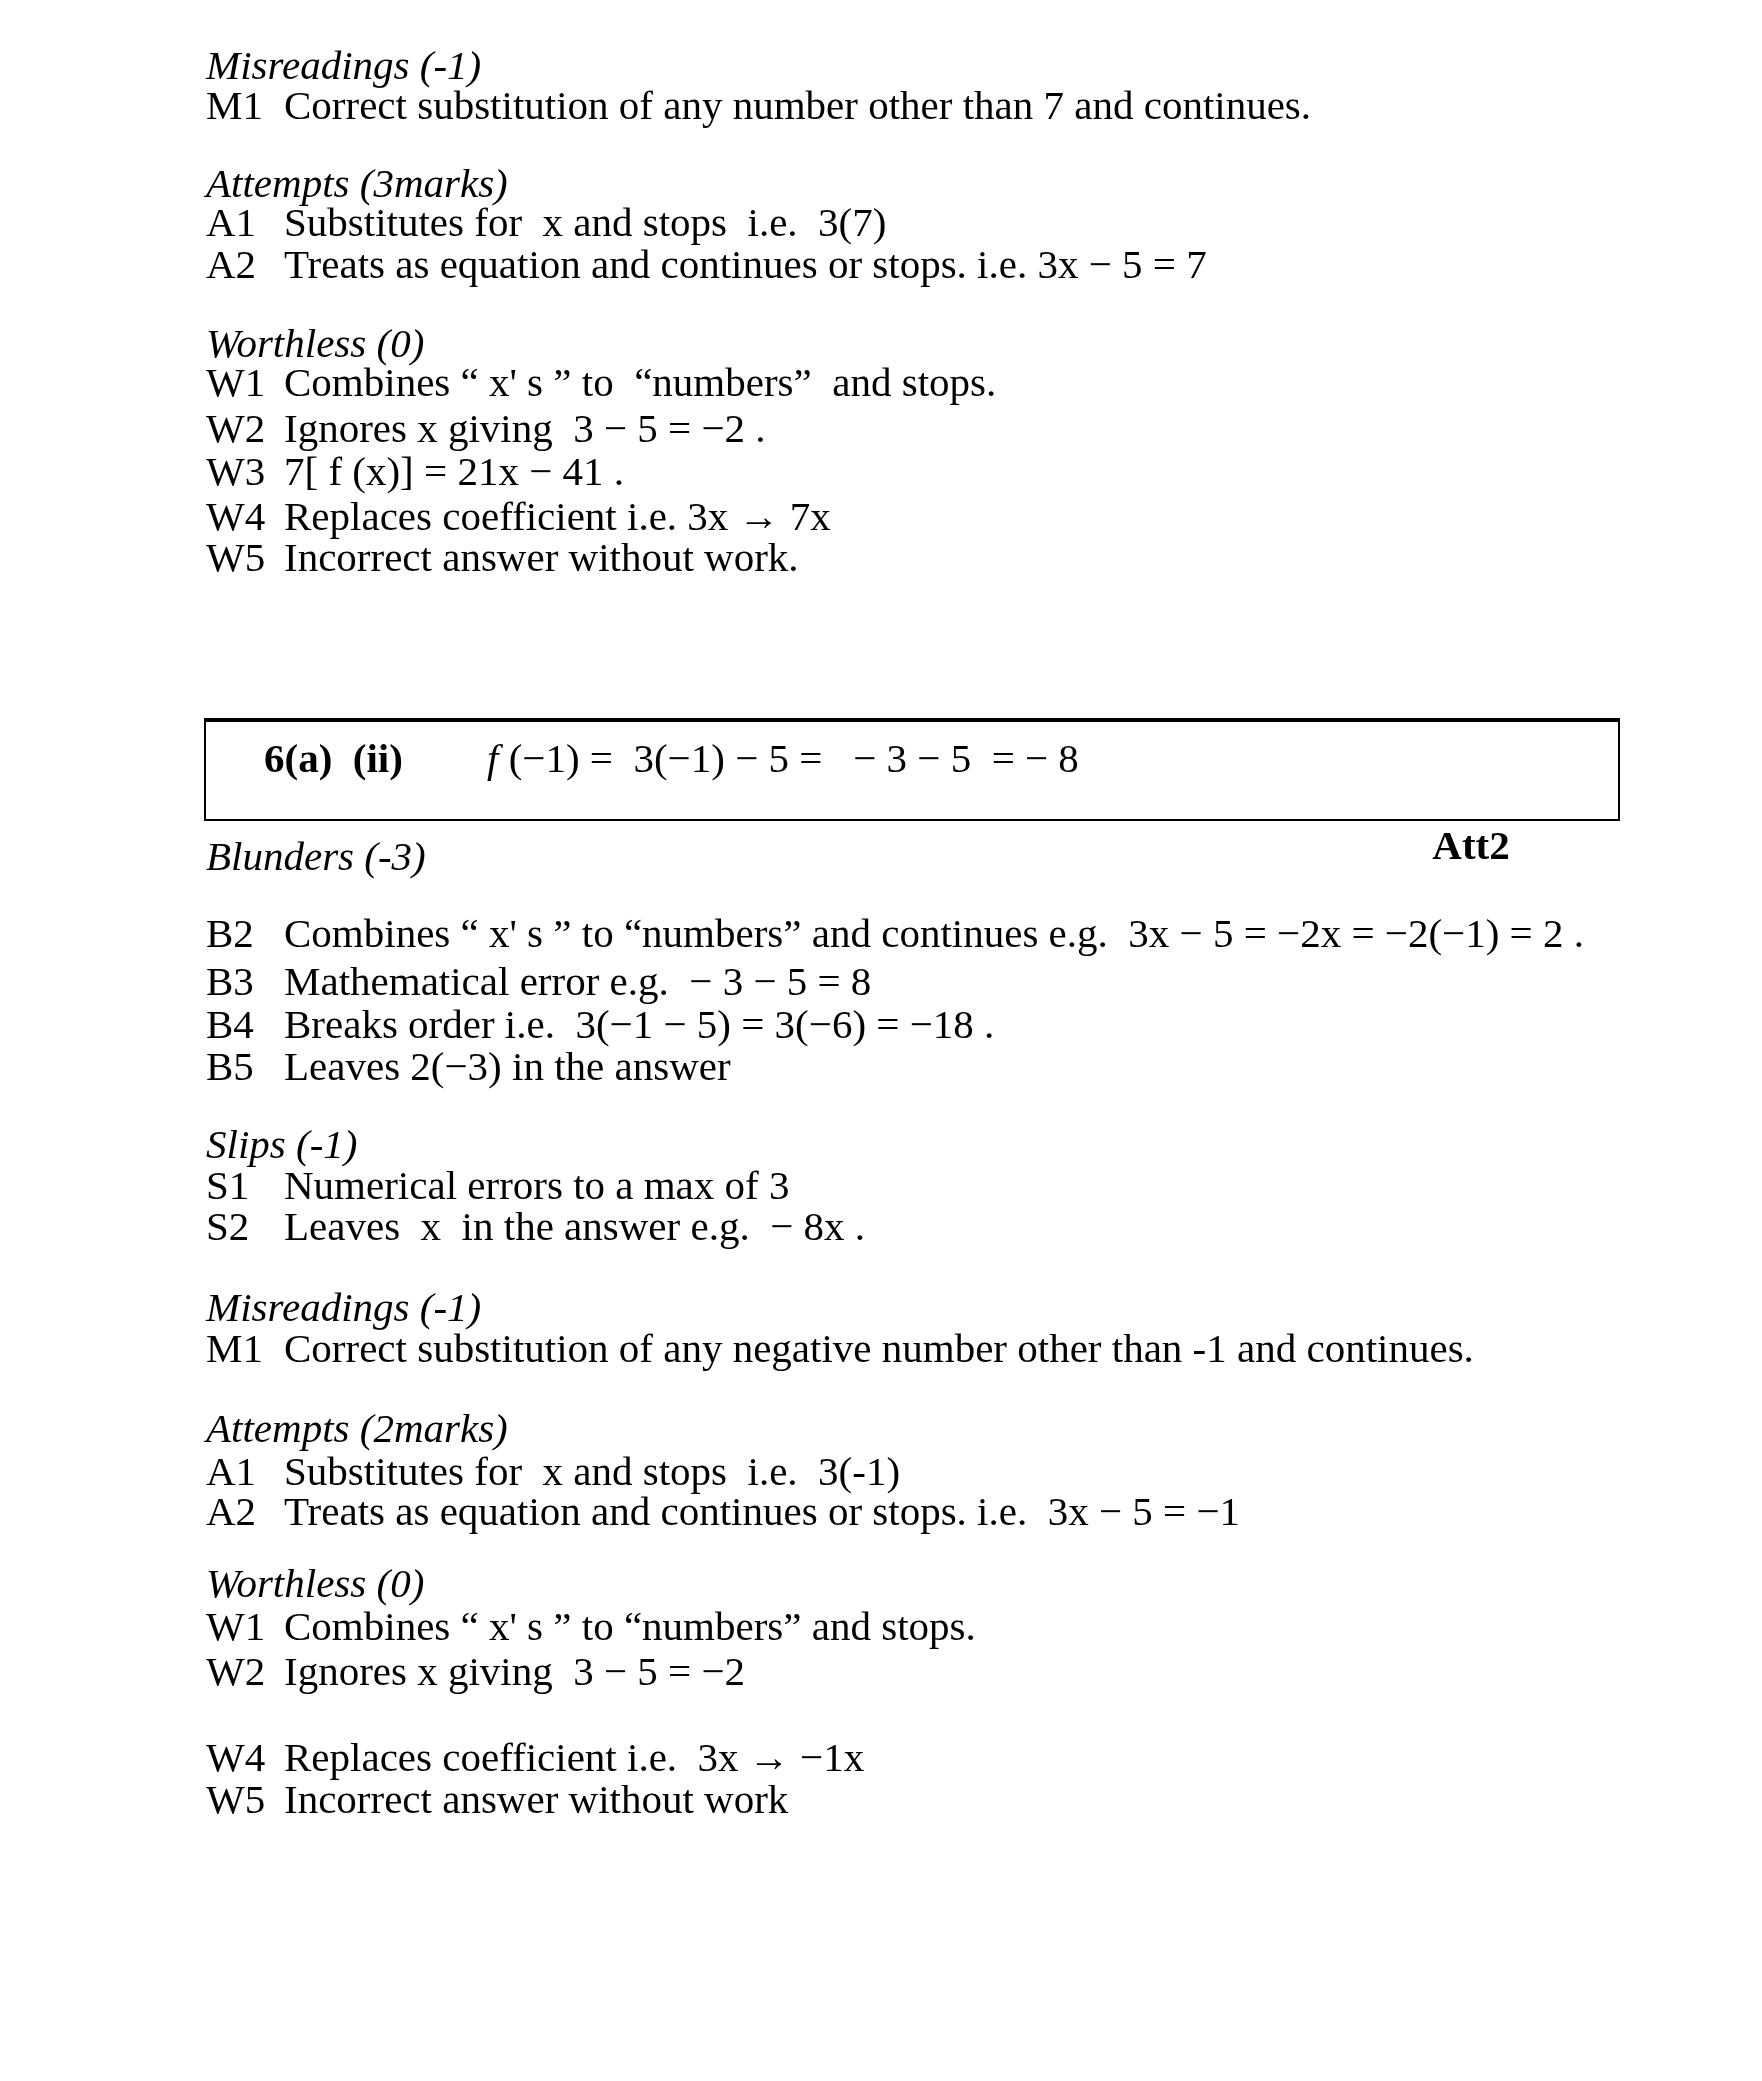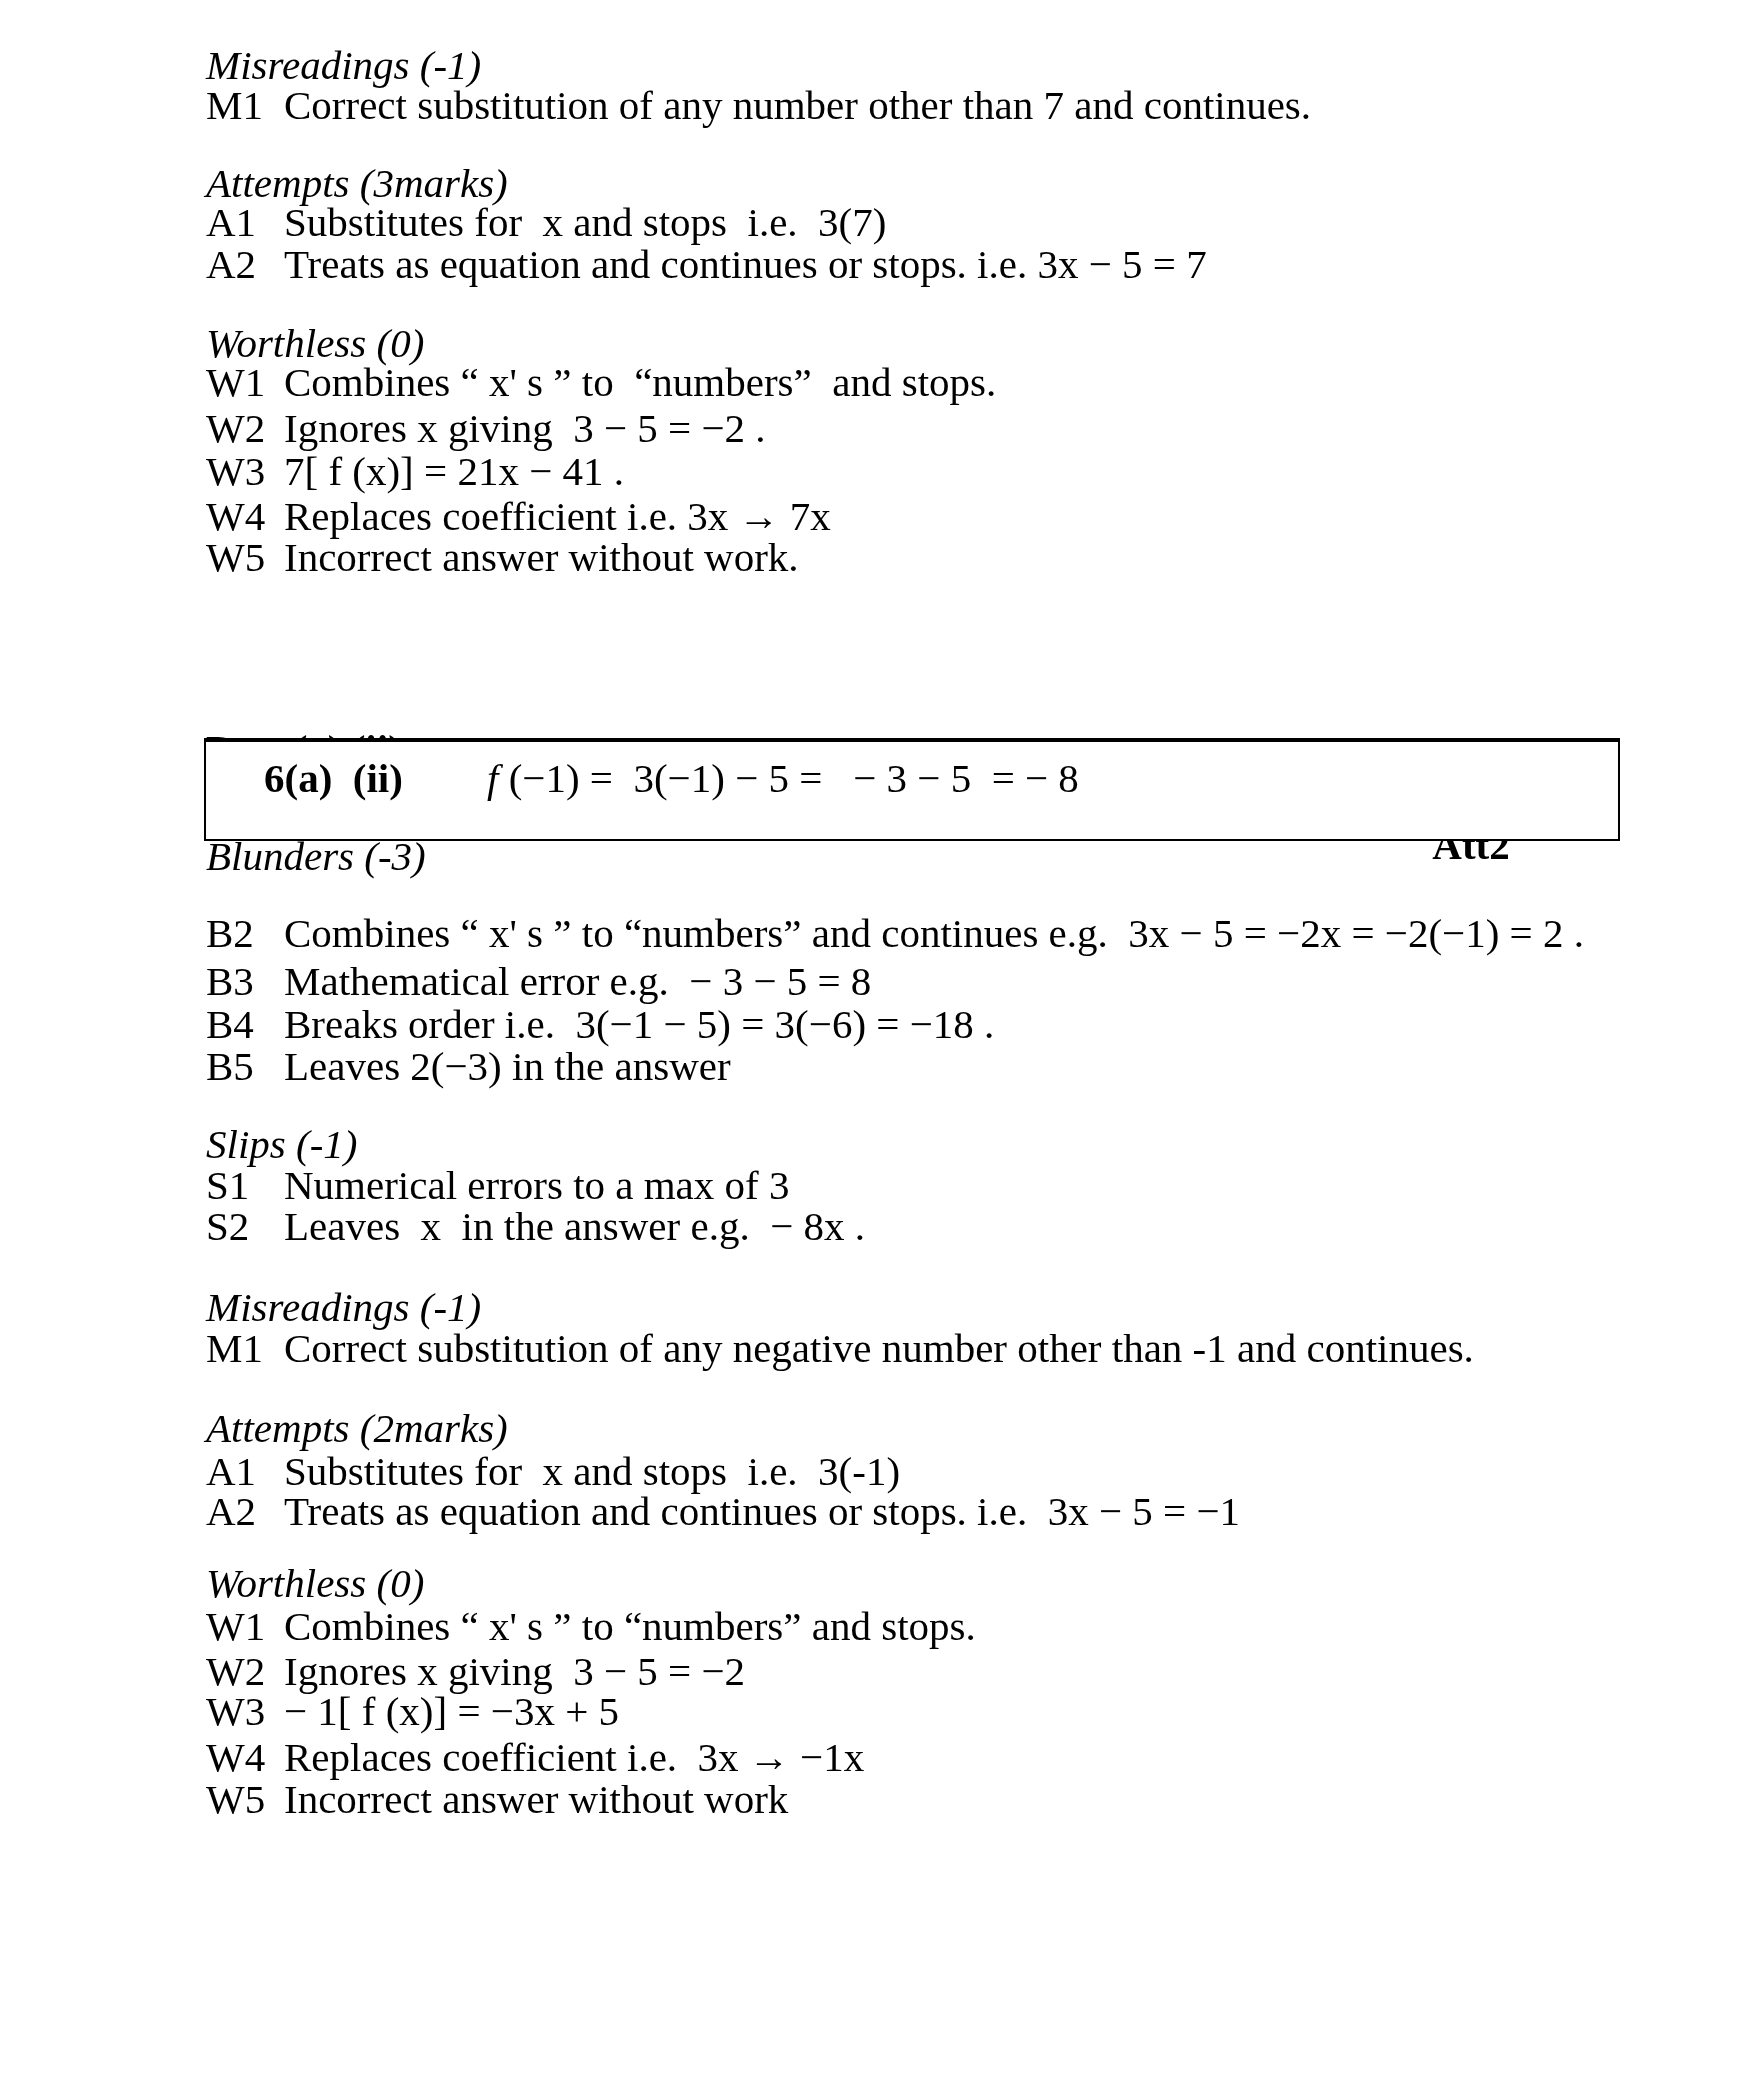--- a/index.html
+++ b/index.html
@@ -44,21 +44,20 @@
   .answer-box{
     position:absolute;
     left:204px;
     top:718px;
     width:1416px;
     height:103px;
     box-sizing:border-box;
     border:2.9px solid #000;
     border-top-width:4.9px;
     background:#fff;
-    margin-top:20px;
   }
   .ab-label{
     position:absolute;
     left:58px;
     top:11.6px;
     font-weight:bold;
     white-space:pre;
   }
   .ab-eq{
     position:absolute;
@@ -121,21 +120,20 @@
   <div class="line" style="top:1284px"><span class="it">Misreadings (-1)</span></div>
   <div class="line" style="top:1325px"><span class="code">M1</span><span class="desc">Correct substitution of any negative number other than -1 and continues.</span></div>
 
   <div class="line" style="top:1405px"><span class="it">Attempts (2marks)</span></div>
   <div class="line" style="top:1448px"><span class="code">A1</span><span class="desc">Substitutes for  x and stops  i.e.  3(-1)</span></div>
   <div class="line" style="top:1488px"><span class="code">A2</span><span class="desc">Treats as equation and continues or stops. i.e.  3x − 5 = −1</span></div>
 
   <div class="line" style="top:1560px"><span class="it">Worthless (0)</span></div>
   <div class="line" style="top:1603px"><span class="code">W1</span><span class="desc">Combines “ x' s ” to “numbers” and stops.</span></div>
   <div class="line" style="top:1648px"><span class="code">W2</span><span class="desc">Ignores x giving  3 − 5 = −2</span></div>
-  <div class="line" style="top:1688px"><span class="code">W3</span><span class="desc">− 1[ f (x)] = −3x + 5</span></div>
   <div class="line" style="top:1734px"><span class="code">W4</span><span class="desc">Replaces coefficient i.e.  3x → −1x</span></div>
   <div class="line" style="top:1776px"><span class="code">W5</span><span class="desc">Incorrect answer without work</span></div>
 
   <div class="footer-row">
     <span class="fr-label">(b)</span>
     
     
   </div>
 
 </div>

